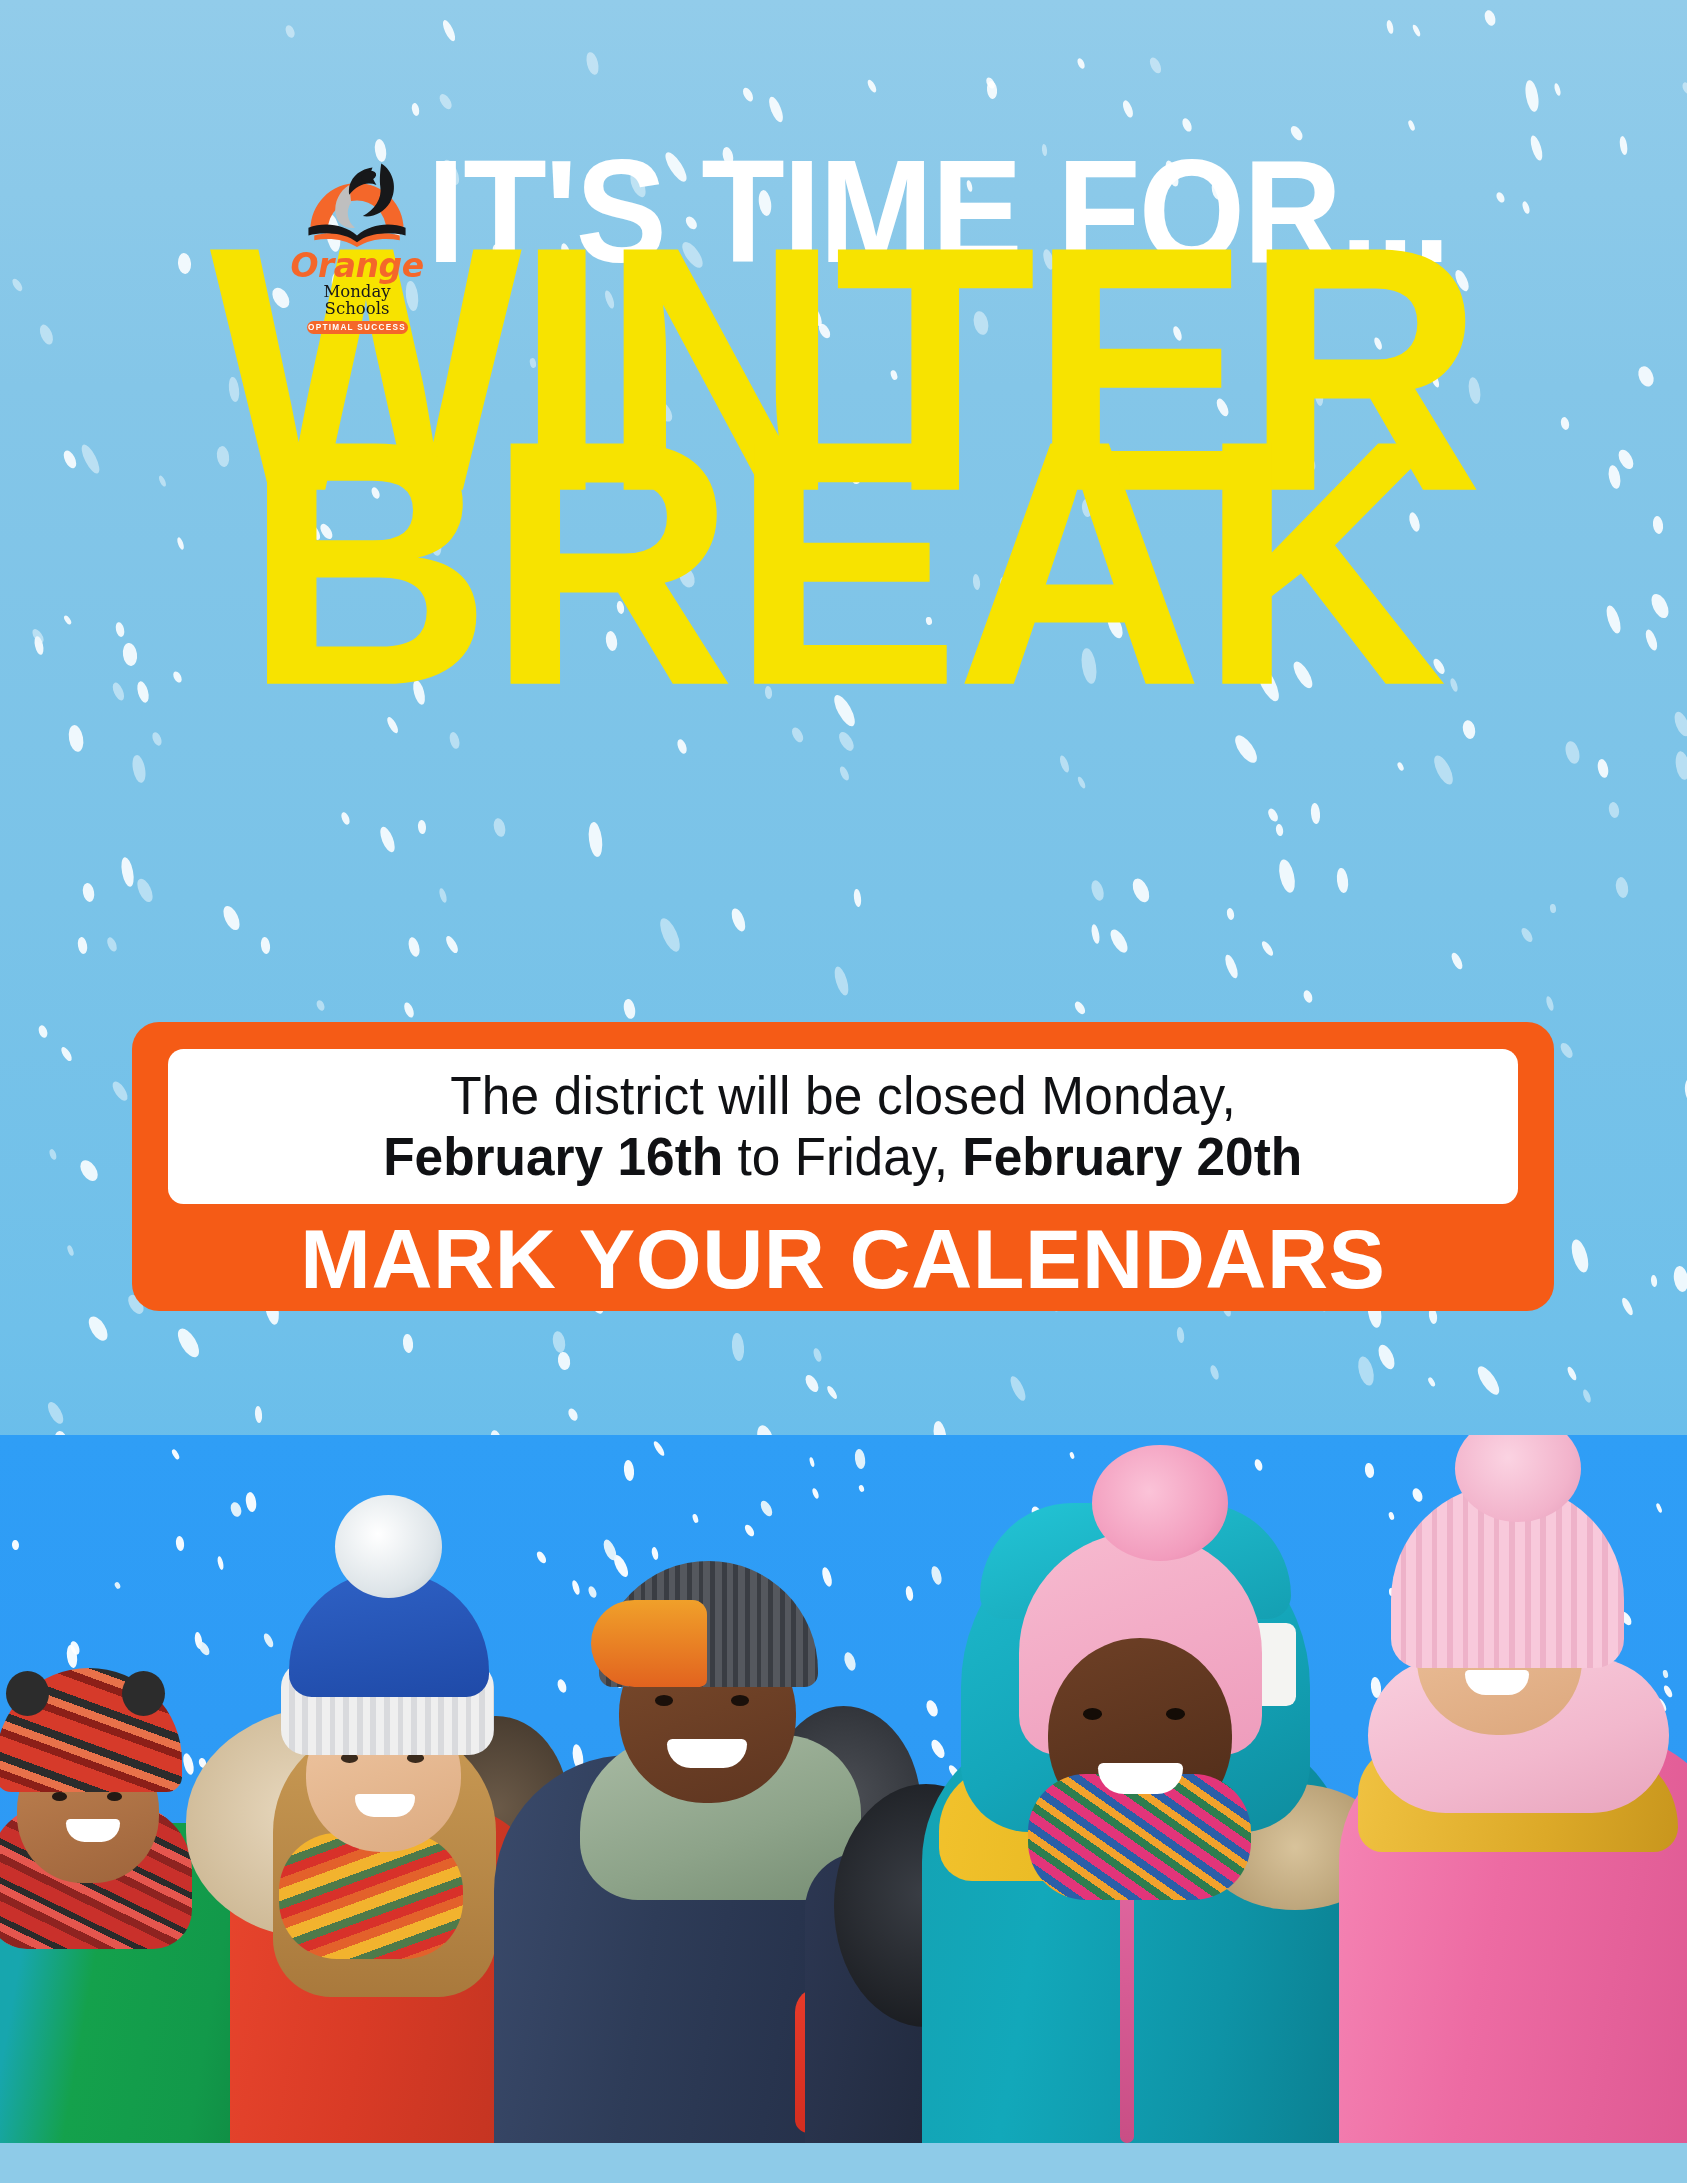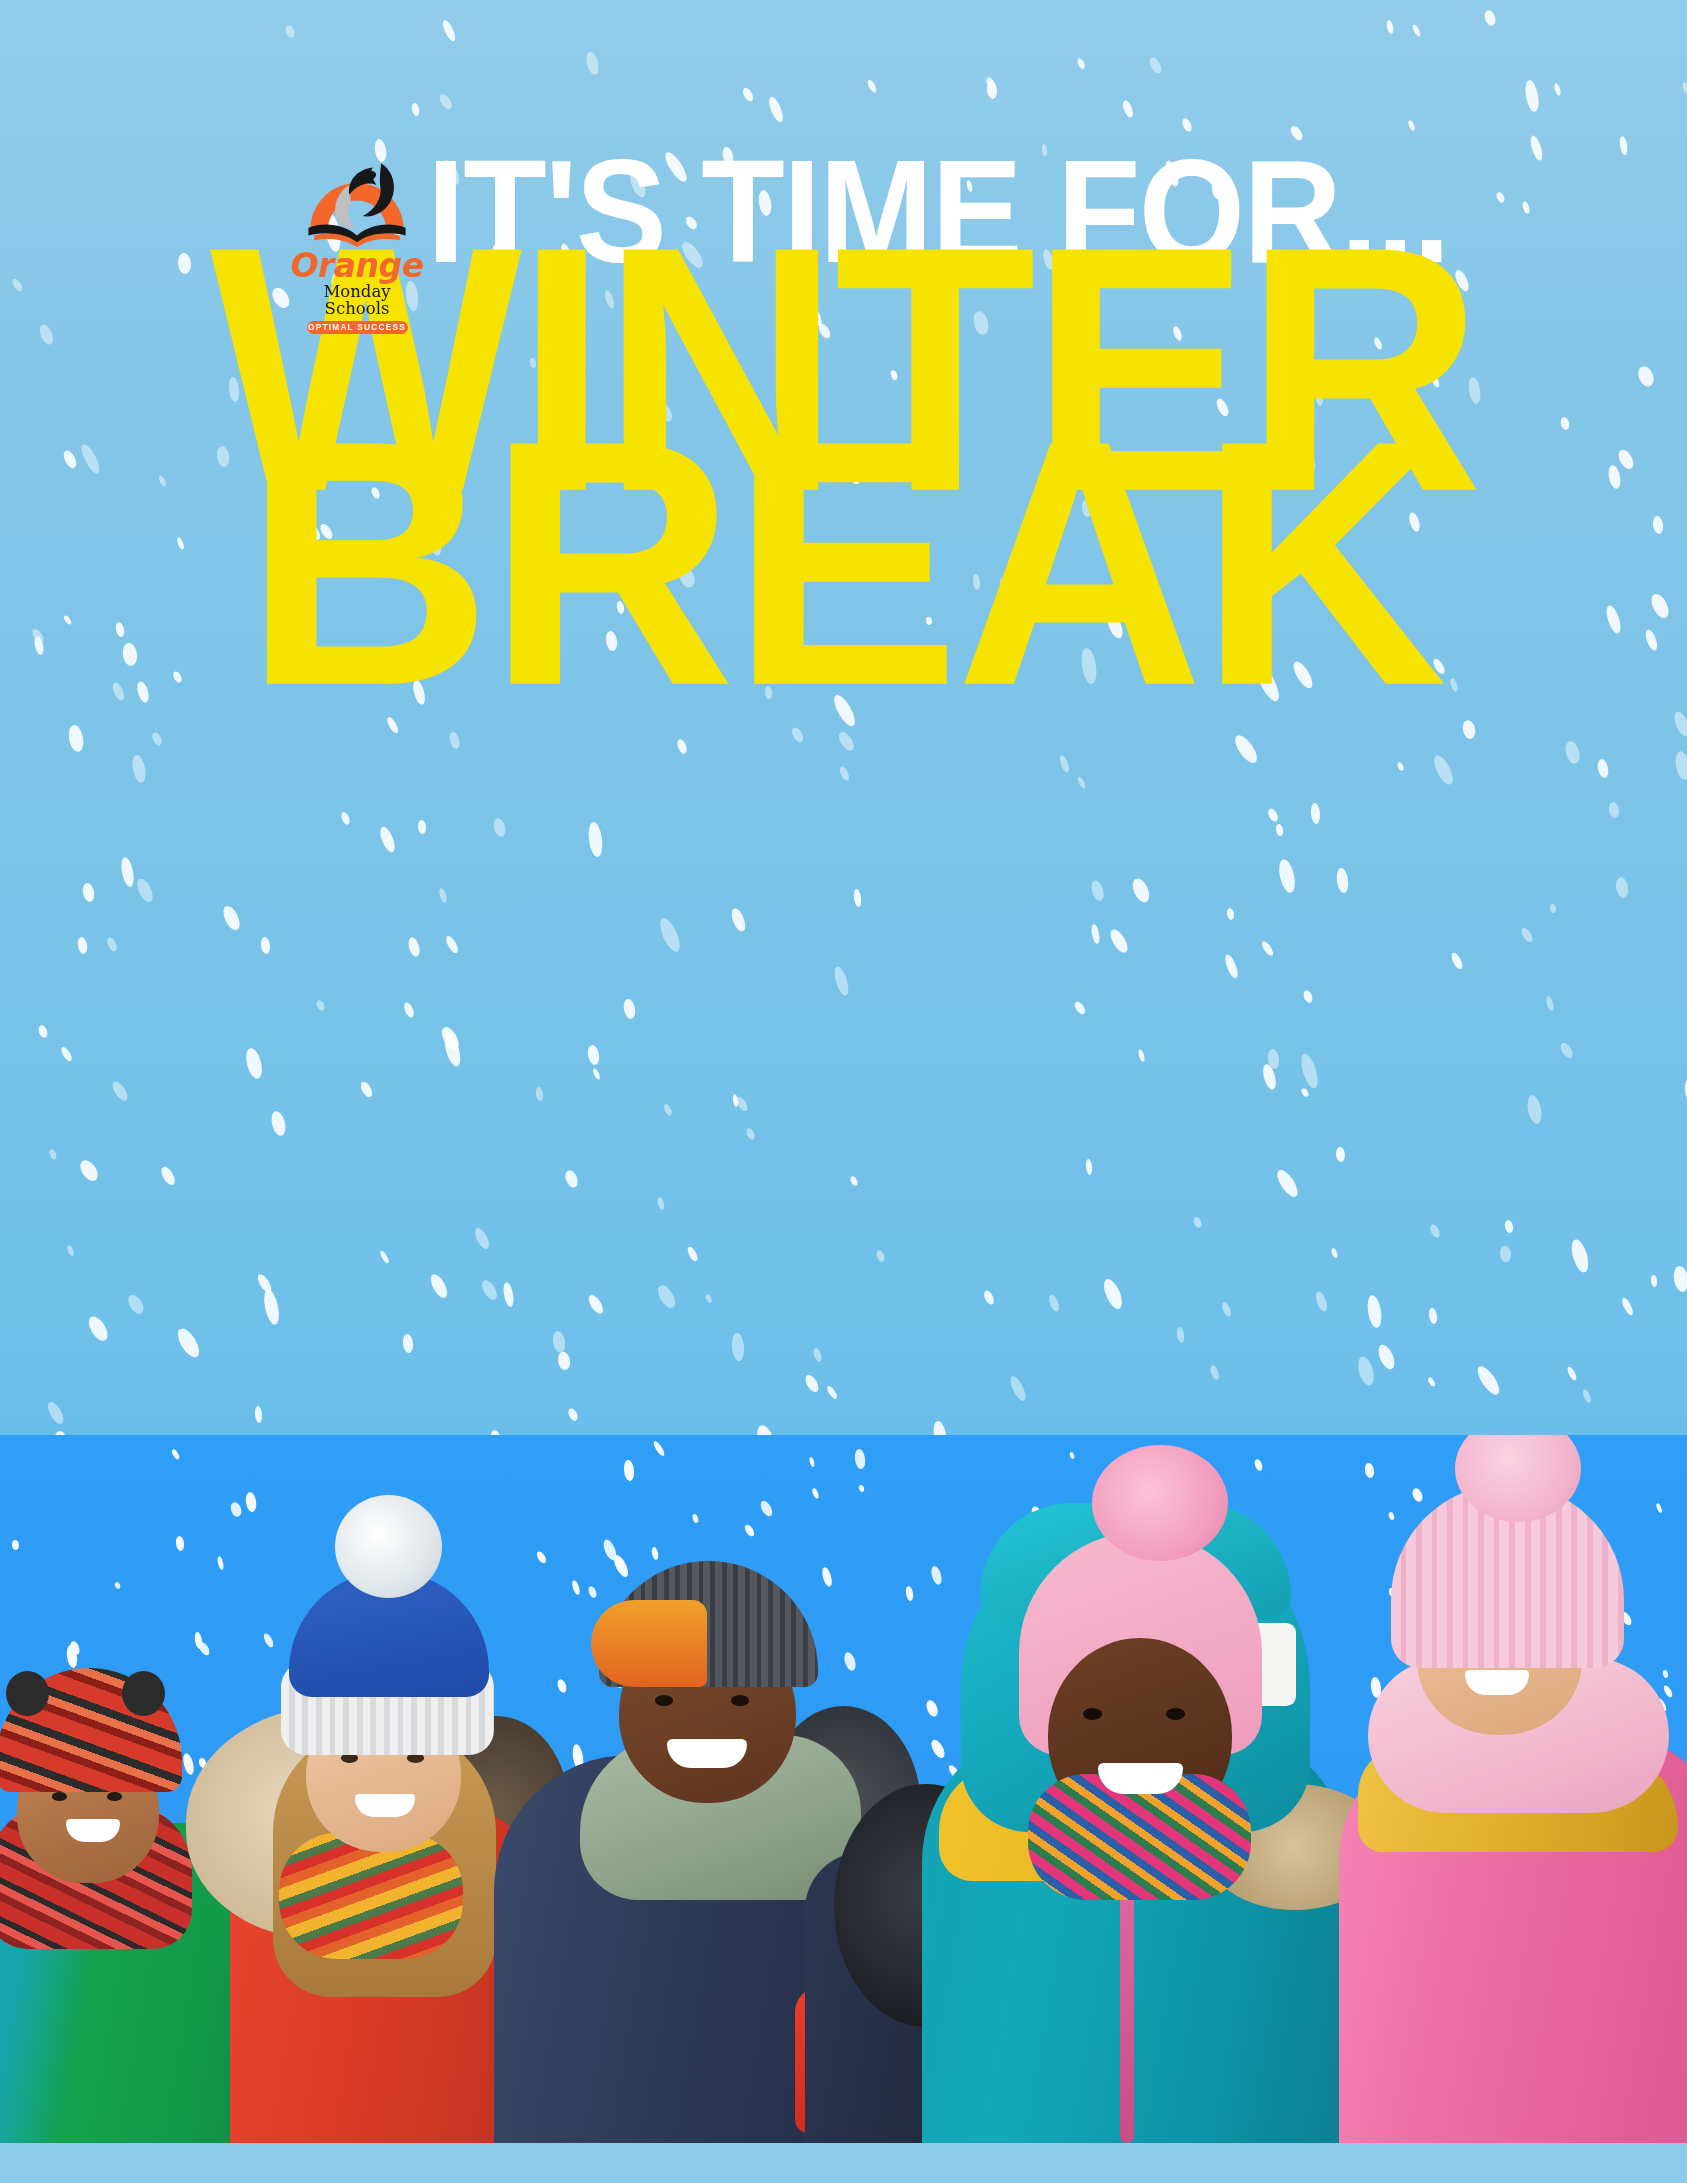--- a/index.html
+++ b/index.html
@@ -961,15 +961,22 @@
       <div class="scarf"></div>
       <div class="face"></div>
       <div class="smile"></div>
       <div class="eye eyeL"></div>
       <div class="eye eyeR"></div>
       <div class="hat"></div>
       <div class="pom"></div>
     </div>
   </div>
 
+  <div class="card">
+    <div class="card-inner">
+      <div class="line1">The district will be closed Monday,</div>
+      <div class="line2"><b>February 16th</b><span> to Friday, </span><b>February 20th</b></div>
+    </div>
+    <div class="mark">MARK YOUR CALENDARS</div>
+  </div>
 
 </div>
 
 
 </body></html>

